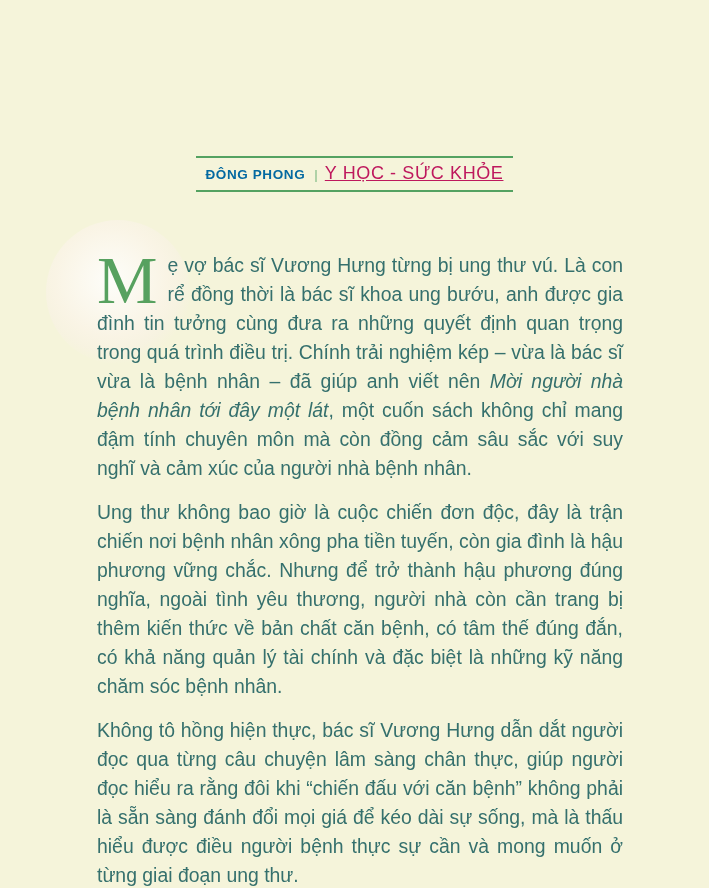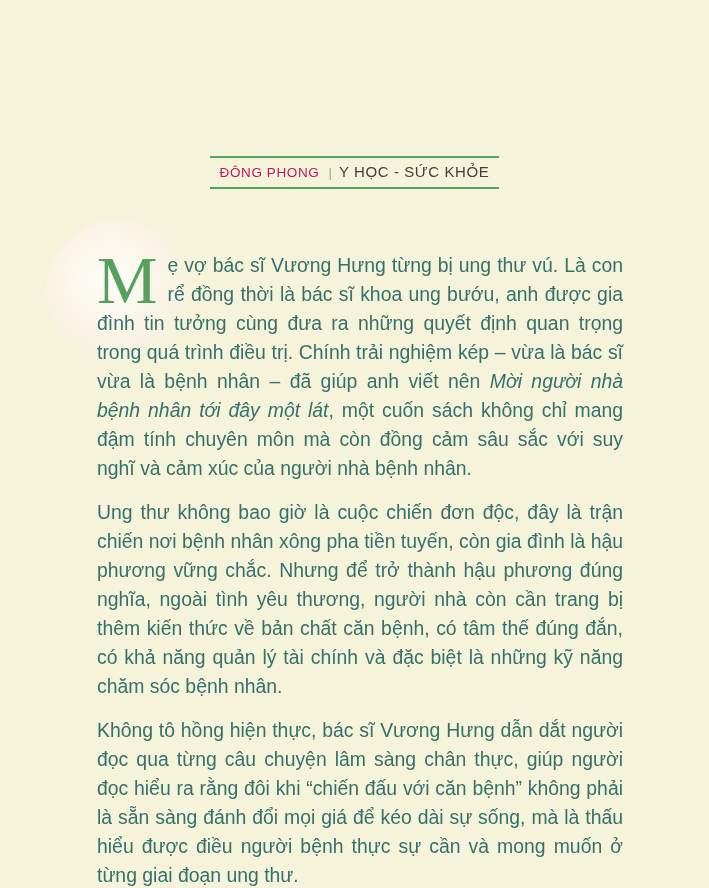--- a/index.html
+++ b/index.html
@@ -24,35 +24,36 @@
     text-align: center;
   }
   .header-inner {
     display: inline-block;
     border-top: 2px solid #54a261;
     border-bottom: 2px solid #54a261;
     padding: 5px 10px 6px 10px;
     white-space: nowrap;
   }
   .brand {
-    font-weight: normal;
-    color: #be185d;
+    font-weight: bold;
+    color: #0369a1;
     font-size: 13.5px;
     letter-spacing: 0.6px;
   }
   .sep {
     color: #7cba83;
     font-size: 13.5px;
     margin: 0 7px 0 9px;
     font-weight: 400;
   }
   .category {
-    color: #404040;
-    font-size: 15px;
+    color: #be185d;
+    font-size: 18px;
     letter-spacing: 0.6px;
+    text-decoration: underline;
   }
   
   .watermark {
     position: absolute;
     left: 46px;
     top: 220px;
     width: 144px;
     height: 144px;
     border-radius: 50%;
     background: radial-gradient(circle at 45% 42%,

